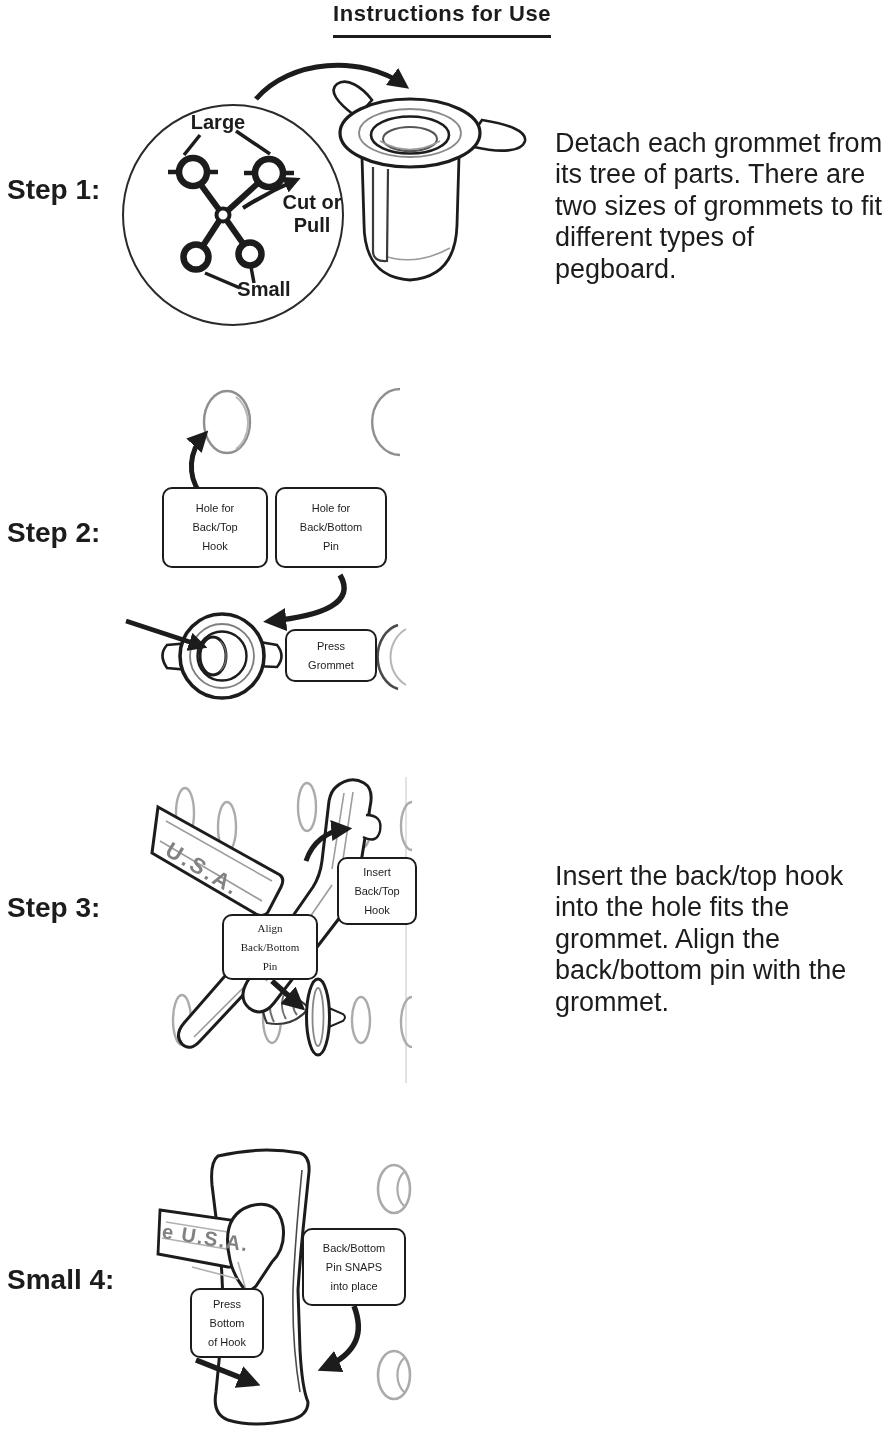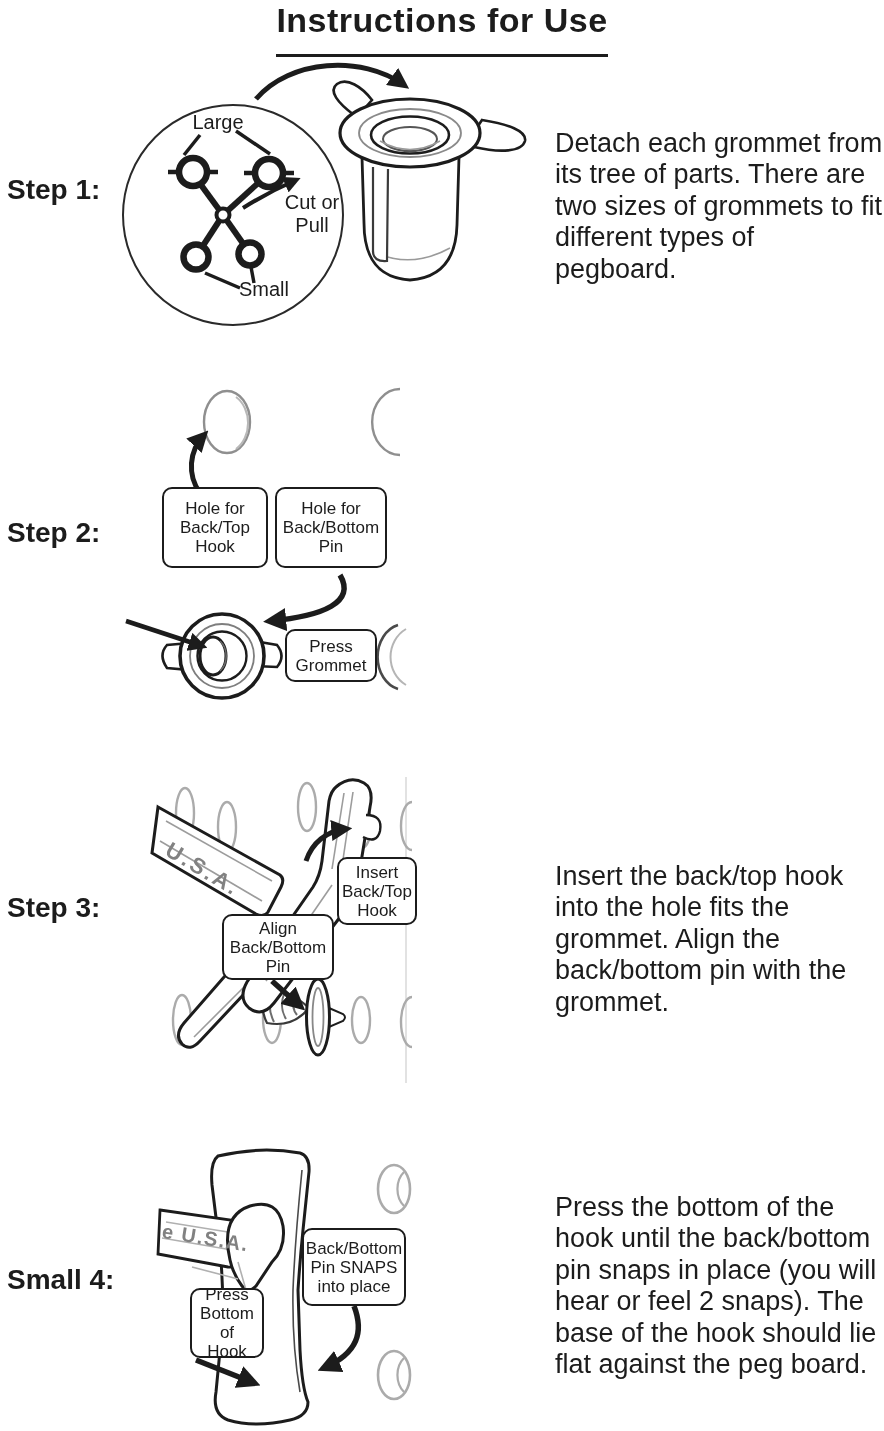--- a/index.html
+++ b/index.html
@@ -2,31 +2,31 @@
 <html><head>
 <meta charset="utf-8">
 <style>
   html,body { margin:0; padding:0; background:#fff; }
   .page {
     position:relative; width:884px; height:1431px; background:#fff;
     font-family:"Liberation Sans", sans-serif; color:#1c1c1c; overflow:hidden;
   }
   .title-wrap { position:absolute; top:1px; left:0; right:0; text-align:center; }
   .title-text {
-    display:inline-block; font-size:34px; font-weight:bold;
-    border-bottom:3px solid #1c1c1c; padding-bottom:14px; letter-spacing:0.5px;
+    display:inline-block; font-size:22px; font-weight:bold;
+    border-bottom:3px solid #1c1c1c; padding-bottom:8px; letter-spacing:0.5px;
   }
   .step-label { position:absolute; left:7px; font-size:28px; font-weight:bold; white-space:nowrap; }
   .desc { position:absolute; left:555px; width:328px; font-size:27px; line-height:31.4px; }
   .fig { position:absolute; }
   .fig svg { position:absolute; left:0; top:0; }
   .callout {
     position:absolute; border:2.5px solid #1c1c1c; border-radius:10px; background:#fff;
     display:flex; align-items:center; justify-content:center; text-align:center;
-    font-size:17px; line-height:19px; white-space:pre-line; box-sizing:border-box;
+    font-size:11px; line-height:19px; white-space:pre-line; box-sizing:border-box;
     padding:3px 16px;
   }
   .fig-label { position:absolute; font-size:20px; text-align:center; white-space:pre-line; }
   .emboss { position:absolute; font-weight:bold; color:#818181; transform-origin:left top; }
   .s1 { top:174px; } .s2 { top:517px; } .s3 { top:892px; } .s4 { top:1264px; }
 </style>
 </head>
 <body>
 
 <div class="page">
@@ -35,23 +35,22 @@
     <span class="title-text">Instructions for Use</span>
   </div>
 
   <div class="step-label s1">Step 1:</div>
   <div class="step-label s2">Step 2:</div>
   <div class="step-label s3">Step 3:</div>
   <div class="step-label s4">Small 4:</div>
 
   <div class="desc" style="top:128px;">Detach each grommet from its tree of parts. There are two sizes of grommets to fit different types of pegboard.</div>
   <div class="desc" style="top:861px;">Insert the back/top hook into the hole fits the grommet. Align the back/bottom pin with the grommet.</div>
-  <div class="desc" style="top:1192px;">Press the bottom of the hook until the back/bottom pin snaps in place (you will hear or feel 2 snaps). The base of the hook should lie flat against the peg board.</div>
-
-  <div class="fig" style="left:110px; top:55px; width:430px; height:285px;">
+
+  <div class="fig" style="left:110px; top:55px; width:430px; height:285px;font-weight:bold;">
     <svg width="430" height="285" viewBox="0 0 430 285">
       <defs>
         <marker id="ah1" viewBox="0 0 10 10" refX="7" refY="5" markerWidth="4.2" markerHeight="4.2" orient="auto">
           <path d="M0,0 L10,5 L0,10 Z" fill="#1c1c1c"></path>
         </marker>
       </defs>
       <g>
         <circle cx="123" cy="160" r="110" fill="none" stroke="#2a2a2a" stroke-width="2"></circle>
 
         <line x1="90" y1="80" x2="74" y2="100" stroke="#1c1c1c" stroke-width="3.5"></line>
@@ -192,21 +191,21 @@
       </g>
 
       <path d="M 196 96 C 202 78, 216 66, 236 64" fill="none" stroke="#1c1c1c" stroke-width="5" marker-end="url(#ah3)"></path>
 
       <line x1="162" y1="216" x2="190" y2="241" stroke="#1c1c1c" stroke-width="5.5" marker-end="url(#ah3)"></line>
     </svg>
     <div class="emboss" style="left:64px; top:72px; font-size:22px; letter-spacing:3px; transform:rotate(31deg);">U.S.A.</div>
     <div class="callout" style="left:227px; top:92px; width:80px; height:68px;">Insert
 Back/Top
 Hook</div>
-    <div class="callout" style="left:112px; top:149px; width:112px; height:66px;">Align
+    <div class="callout" style="left:112px; top:149px; width:96px; height:66px;font-family:Liberation Serif, serif;">Align
 Back/Bottom
 Pin</div>
   </div>
 
   <div class="fig" style="left:110px; top:1140px; width:430px; height:291px;">
     <svg width="430" height="291" viewBox="0 0 430 291">
       <defs>
         <marker id="ah4" viewBox="0 0 10 10" refX="7" refY="5" markerWidth="4.2" markerHeight="4.2" orient="auto">
           <path d="M0,0 L10,5 L0,10 Z" fill="#1c1c1c"></path>
         </marker>

